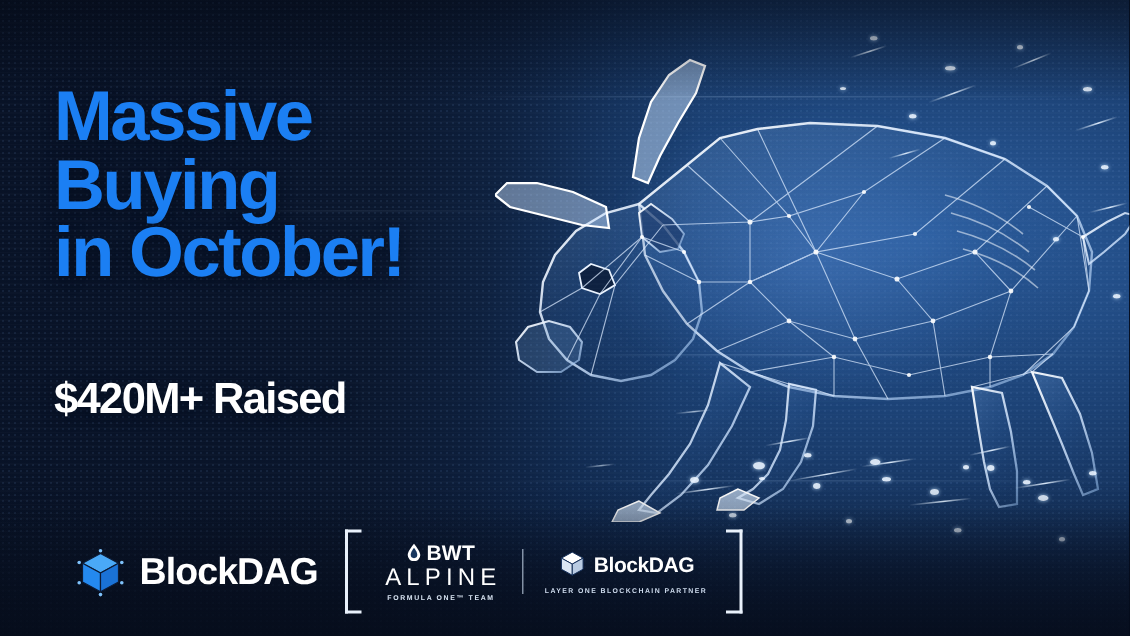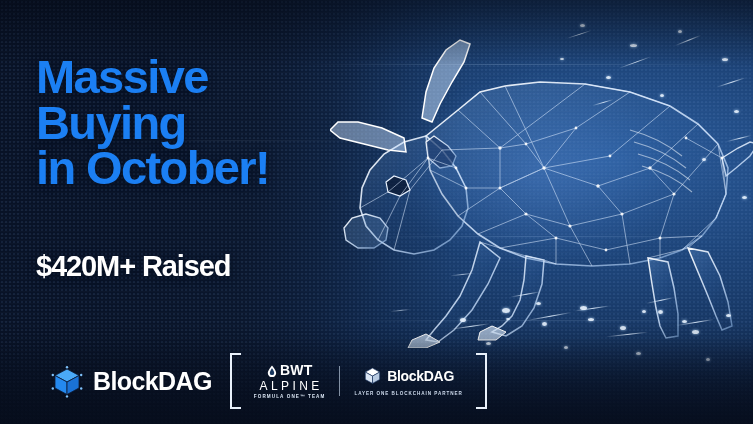--- a/index.html
+++ b/index.html
@@ -169,28 +169,28 @@
   .partner-inner {
     display: flex;
     align-items: center;
     gap: 14px;
     padding: 0 13px;
   }
 
   
   .alpine { text-align: center; line-height: 1; color: #ffffff; }
   .alpine-row {
-    display: flex; align-items: flex-end; justify-content: center; gap: 3px;
+    display: flex; align-items: center; justify-content: center; gap: 3px;
   }
   .drop-icon { width: 10px; height: 12px; display: block; }
   .alpine-bwt {
     font-size: 14px; font-weight: 700; letter-spacing: 0.2px;
   }
   .alpine-word {
-    font-size: 12px; font-weight: 400; letter-spacing: 3.4px;
+    font-size: 16px; font-weight: 400; letter-spacing: 3.4px;
     margin-top: 3px; padding-left: 3px;
   }
   .alpine-sub {
     font-size: 4.6px; font-weight: 700; letter-spacing: 1.1px;
     margin-top: 3px; color: #dbe6f4; white-space: nowrap;
   }
 
   .vdiv {
     width: 1px; height: 30px;
     background: rgba(206,222,242,0.62);

